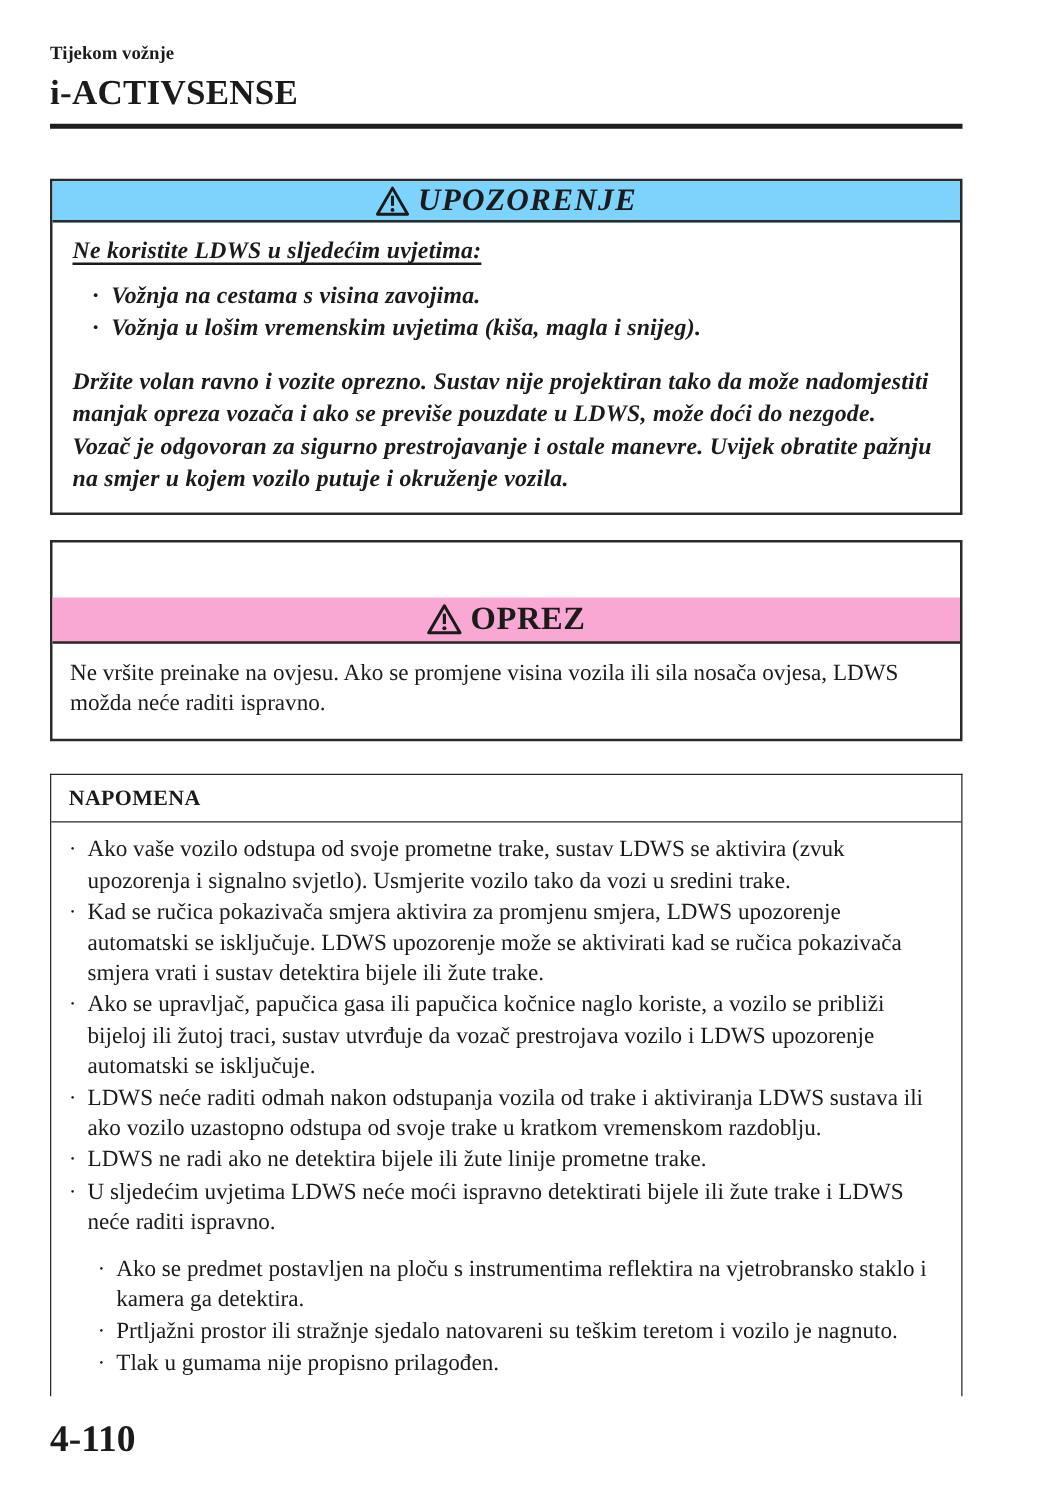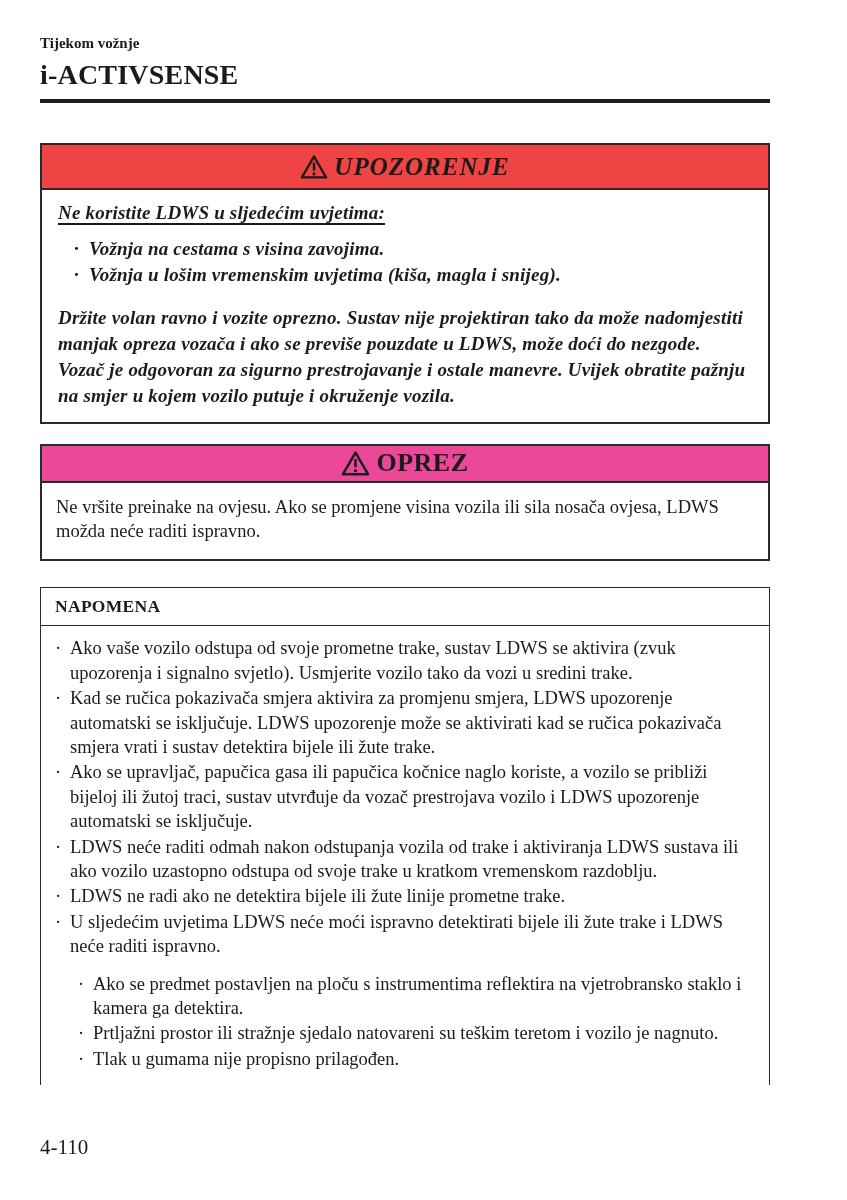--- a/index.html
+++ b/index.html
@@ -18,26 +18,26 @@
   .title { font-size: 28px; font-weight: bold; margin-top: 7px; letter-spacing: 0.2px; }
   .rule { height: 4px; background: #1e1e1e; margin-top: 8px; }
 
   
   .box { border: 2px solid #2a2a2a; background: #fff; }
   .box-header {
     display: flex; align-items: center; justify-content: center;
     gap: 6px; border-bottom: 2px solid #2a2a2a;
   }
   .warning { margin-top: 40px; }
-  .warning .box-header { background: #ef4444; height: 45px; text-align: right; }
+  .warning .box-header { background: #7dd3fc; height: 33px; text-align: right; }
   .warn-title {
     font-size: 25px; font-weight: bold; font-style: italic; letter-spacing: 1px;
   }
   .caution { margin-top: 20px; }
-  .caution .box-header { background: #ec4899; height: 37px; }
+  .caution .box-header { background: #f9a8d4; height: 37px; margin-top: 44px; }
   .caution-title { font-size: 26px; font-weight: bold; letter-spacing: 0.5px; }
   .tri { display: inline-flex; align-items: center; }
 
   
   .warning .box-body {
     padding: 10px 16px 12px 16px;
     font-size: 19px; font-weight: bold; font-style: italic;
     line-height: 1.38; letter-spacing: 0.2px;
   }
   .underlined {
@@ -62,21 +62,21 @@
   .note-header {
     font-size: 17.5px; font-weight: bold; letter-spacing: 0.3px;
     padding: 8px 14px; border-bottom: 1.5px solid #2a2a2a;
   }
   .note .box-body { padding: 9px 14px 14px 14px; }
   .note .bullet-row { margin-top: 1px; }
   .note ul.sub { margin-top: 13px; padding-left: 23px; }
 
   .page-number {
     position: absolute; left: 40px; top: 1135px;
-    font-size: 21px; font-weight: normal;
+    font-size: 30px; font-weight: bold;
   }
 </style>
 </head>
 <body>
 
 <div class="page">
   <div class="content">
 
     <header>
       <div class="breadcrumb">Tijekom vožnje</div>

